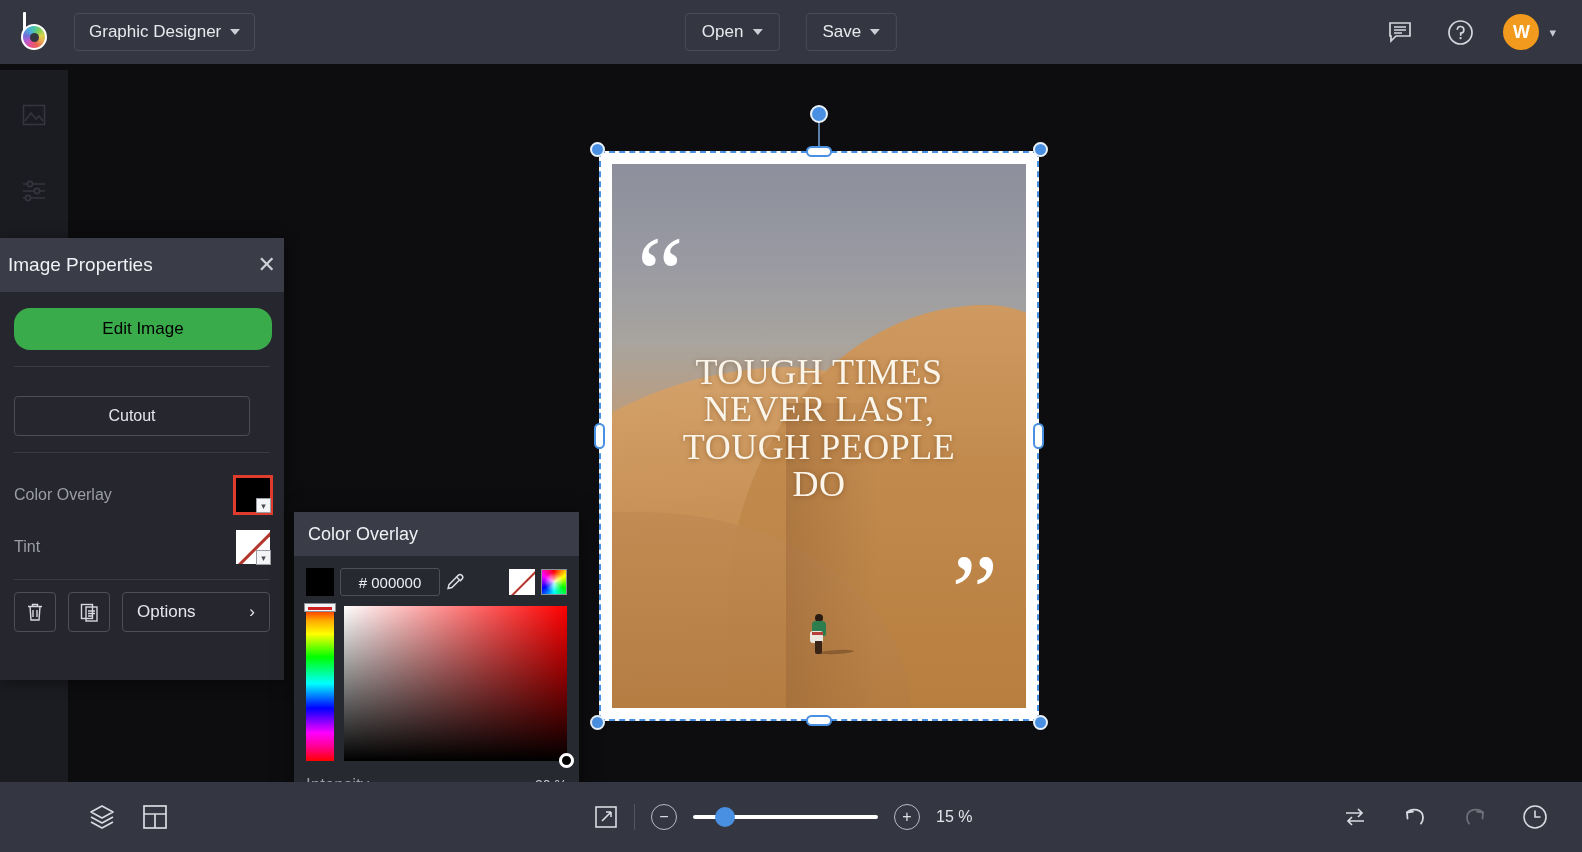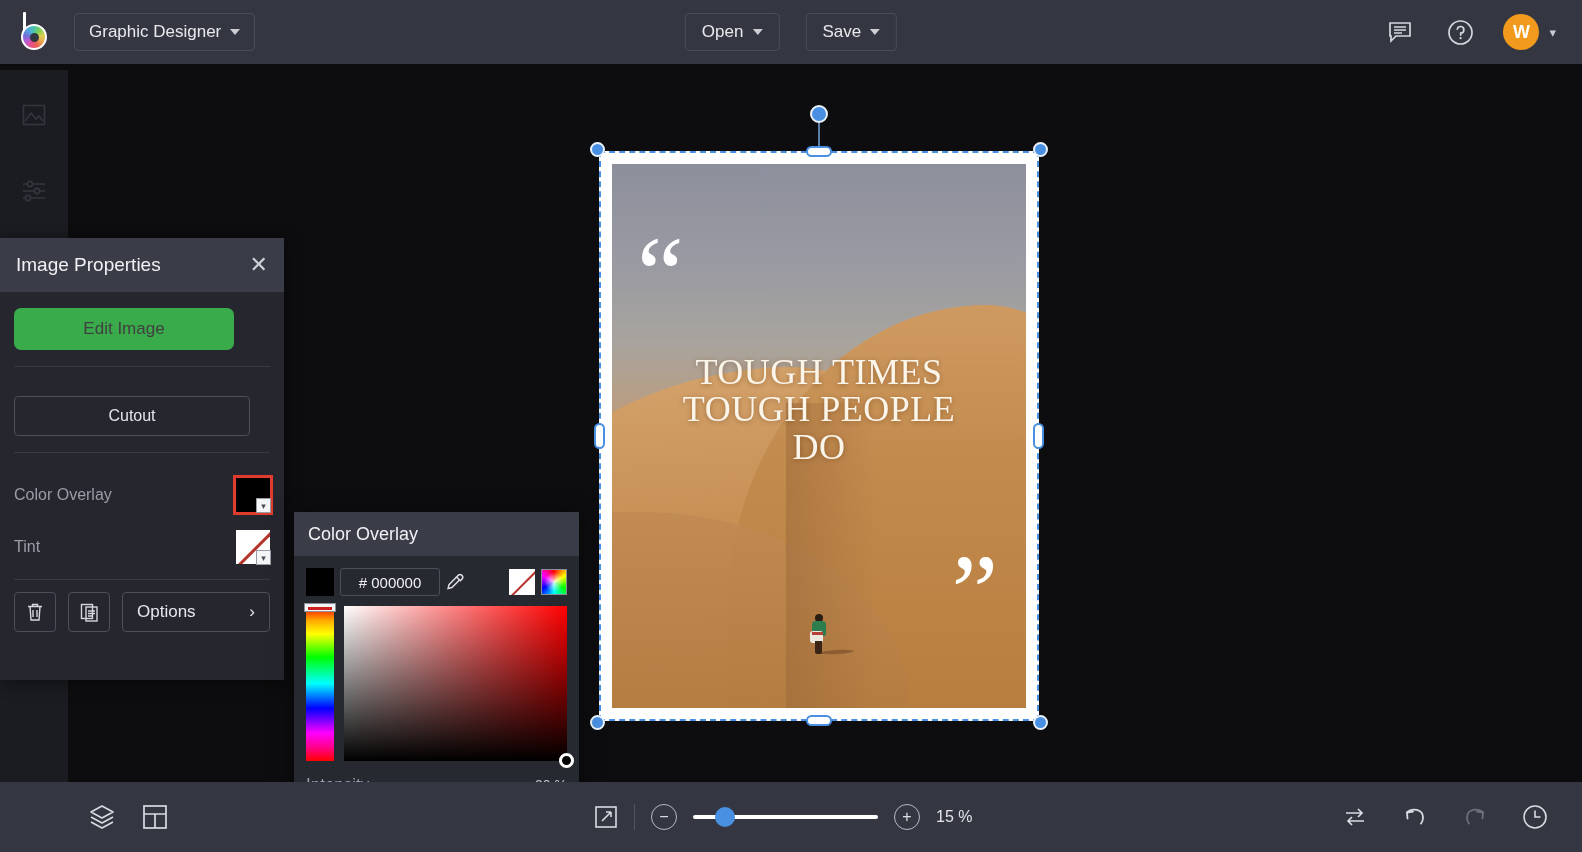--- a/index.html
+++ b/index.html
@@ -139,28 +139,28 @@
     width: 18px; height: 18px; border-radius: 50%; background: #4a90e2; border: 2px solid #eaf2fb;
   }
 
   
   .props {
     position: absolute; left: 0; top: 238px; width: 284px; height: 442px;
     background: #26272e; box-shadow: 0 2px 16px rgba(0,0,0,.45);
   }
   .props-head {
     height: 54px; background: #3a3c47; display: flex; align-items: center;
-    justify-content: space-between; padding: 0 16px;
+    justify-content: space-between; padding: 0 8px;
   }
   .props-title { color: #f0f1f4; font-size: 19px; }
   .x-close { color: #cfd1d8; font-size: 22px; cursor: pointer; line-height: 1; }
   .props-body { padding: 16px 14px 0 14px; }
   .btn-green {
-    width: 220px; height: 42px; background: #3aab4b; border: none; border-radius: 7px;
-    color: #404040; font-size: 17px; cursor: pointer;
+    width: 258px; height: 42px; background: #3aab4b; border: none; border-radius: 16px;
+    color: #000000; font-size: 17px; cursor: pointer;
   }
   .divider { height: 1px; background: #383a44; margin: 16px 0; }
   .row2 { display: flex; gap: 14px; }
   .btn-ghost {
     flex: 1; height: 40px; background: transparent; border: 1px solid #4c4e59;
     border-radius: 4px; color: #e5e6eb; font-size: 16px; cursor: pointer;
   }
   .btn-wide { width: 236px; height: 40px; margin-top: 13px; }
   .prop-row { display: flex; align-items: center; justify-content: space-between; height: 52px; }
   .prop-label { color: #9b9da7; font-size: 16px; }
@@ -357,20 +357,21 @@
           <div class="w-shadow"></div>
             <div class="w-head"></div>
             <div class="w-torso"></div>
           <div class="w-pack"></div>
             <div class="w-strap"></div>
             <div class="w-legs"></div>
         </div>
         <div class="quote-open">“</div>
         <div class="art-heading">
           <div>TOUGH TIMES</div>
+          <div>NEVER LAST,</div>
           <div>TOUGH PEOPLE</div>
           <div>DO</div>
         </div>
         <div class="quote-close">”</div>
       </div>
 
       <div class="rot-stem"></div>
       <div class="rot-knob"></div>
 
       <div class="h-corner" style="left:-9px;  top:-9px;"></div>

